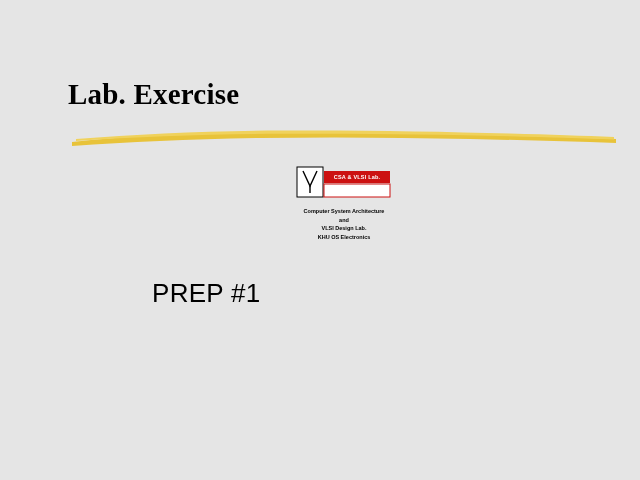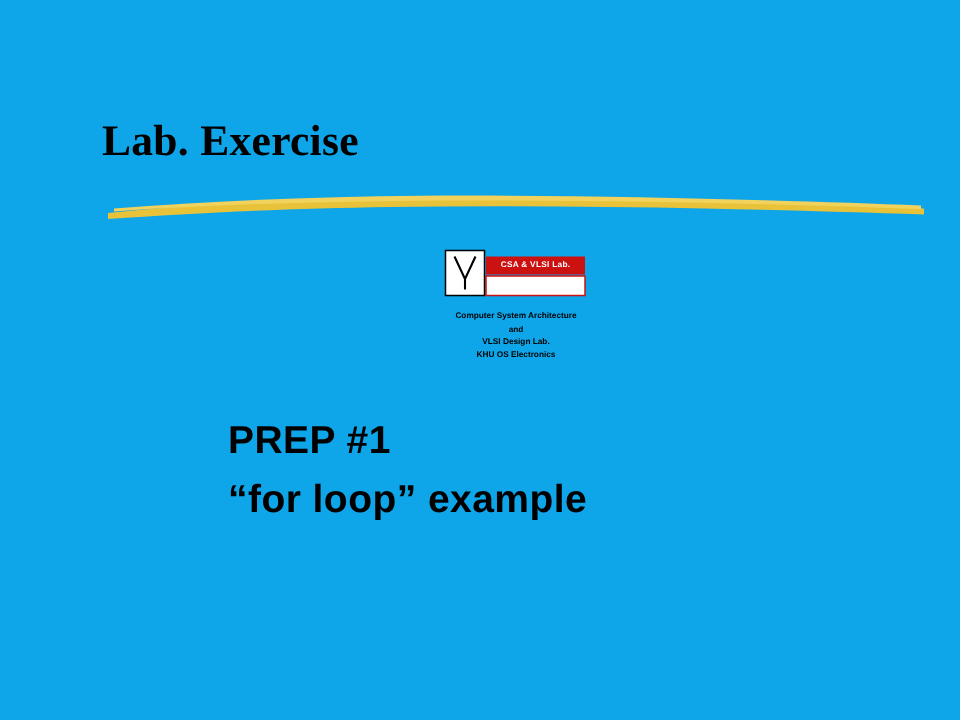--- a/index.html
+++ b/index.html
@@ -10,21 +10,21 @@
     width: 640px;
     height: 480px;
     background: #ffffff;
     font-family: "Liberation Sans", sans-serif;
     overflow: hidden;
   }
   .slide {
     position: relative;
     width: 640px;
     height: 480px;
-    background: #0ea5e9;
+    background: #e5e5e5;
   }
   .slide-title {
     position: absolute;
     left: 68px;
     top: 78px;
     font-family: "Liberation Serif", serif;
     font-weight: bold;
     font-size: 29px;
     color: #000000;
     letter-spacing: 0.2px;
@@ -85,21 +85,21 @@
     top: 41px;
     width: 96px;
     text-align: center;
     font-size: 5.5px;
     font-weight: bold;
     color: #000000;
     line-height: 8.5px;
   }
   .body-line {
     position: absolute;
-    font-weight: bold;
+    font-weight: normal;
     font-size: 26px;
     color: #000000;
     letter-spacing: 0.3px;
   }
   .body-line-1 { left: 152px; top: 278px; }
   .body-line-2 { left: 152px; top: 317px; }
 </style>
 </head>
 <body>
 
@@ -131,15 +131,14 @@
         <div>Computer System Architecture</div>
         <div>and</div>
         <div>VLSI Design Lab.</div>
         <div>KHU OS Electronics</div>
       </div>
     </div>
 
   </div>
 
   <div class="body-line body-line-1">PREP #1</div>
-  <div class="body-line body-line-2">“for loop” example</div>
 
 </div>
 
 </body></html>

